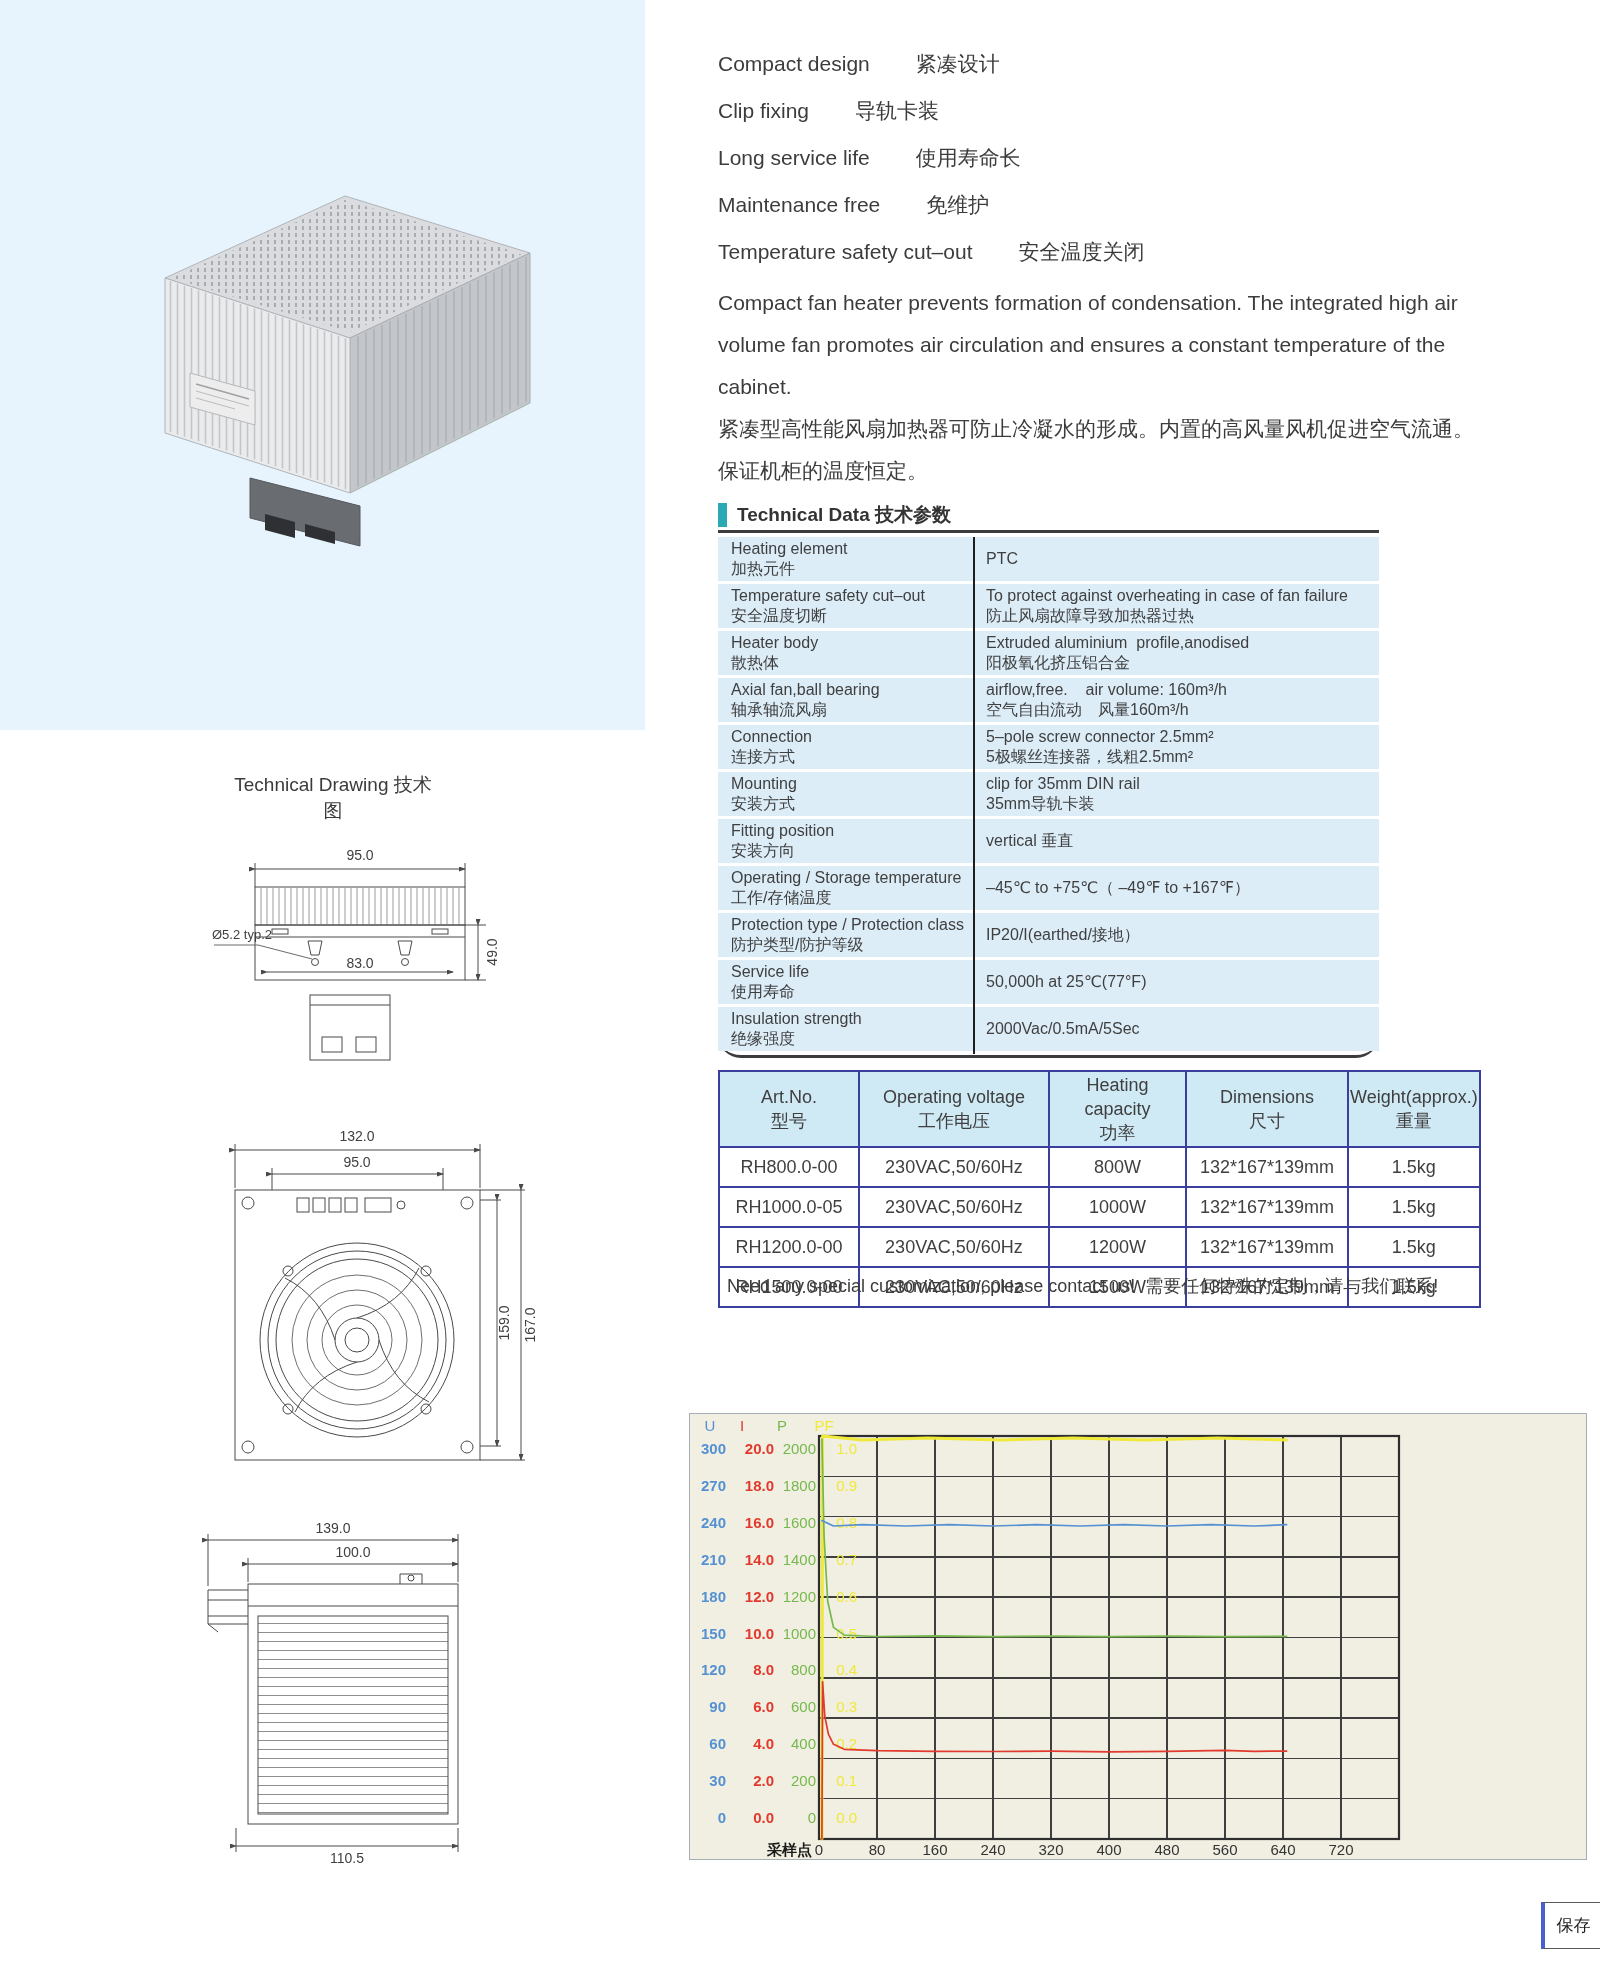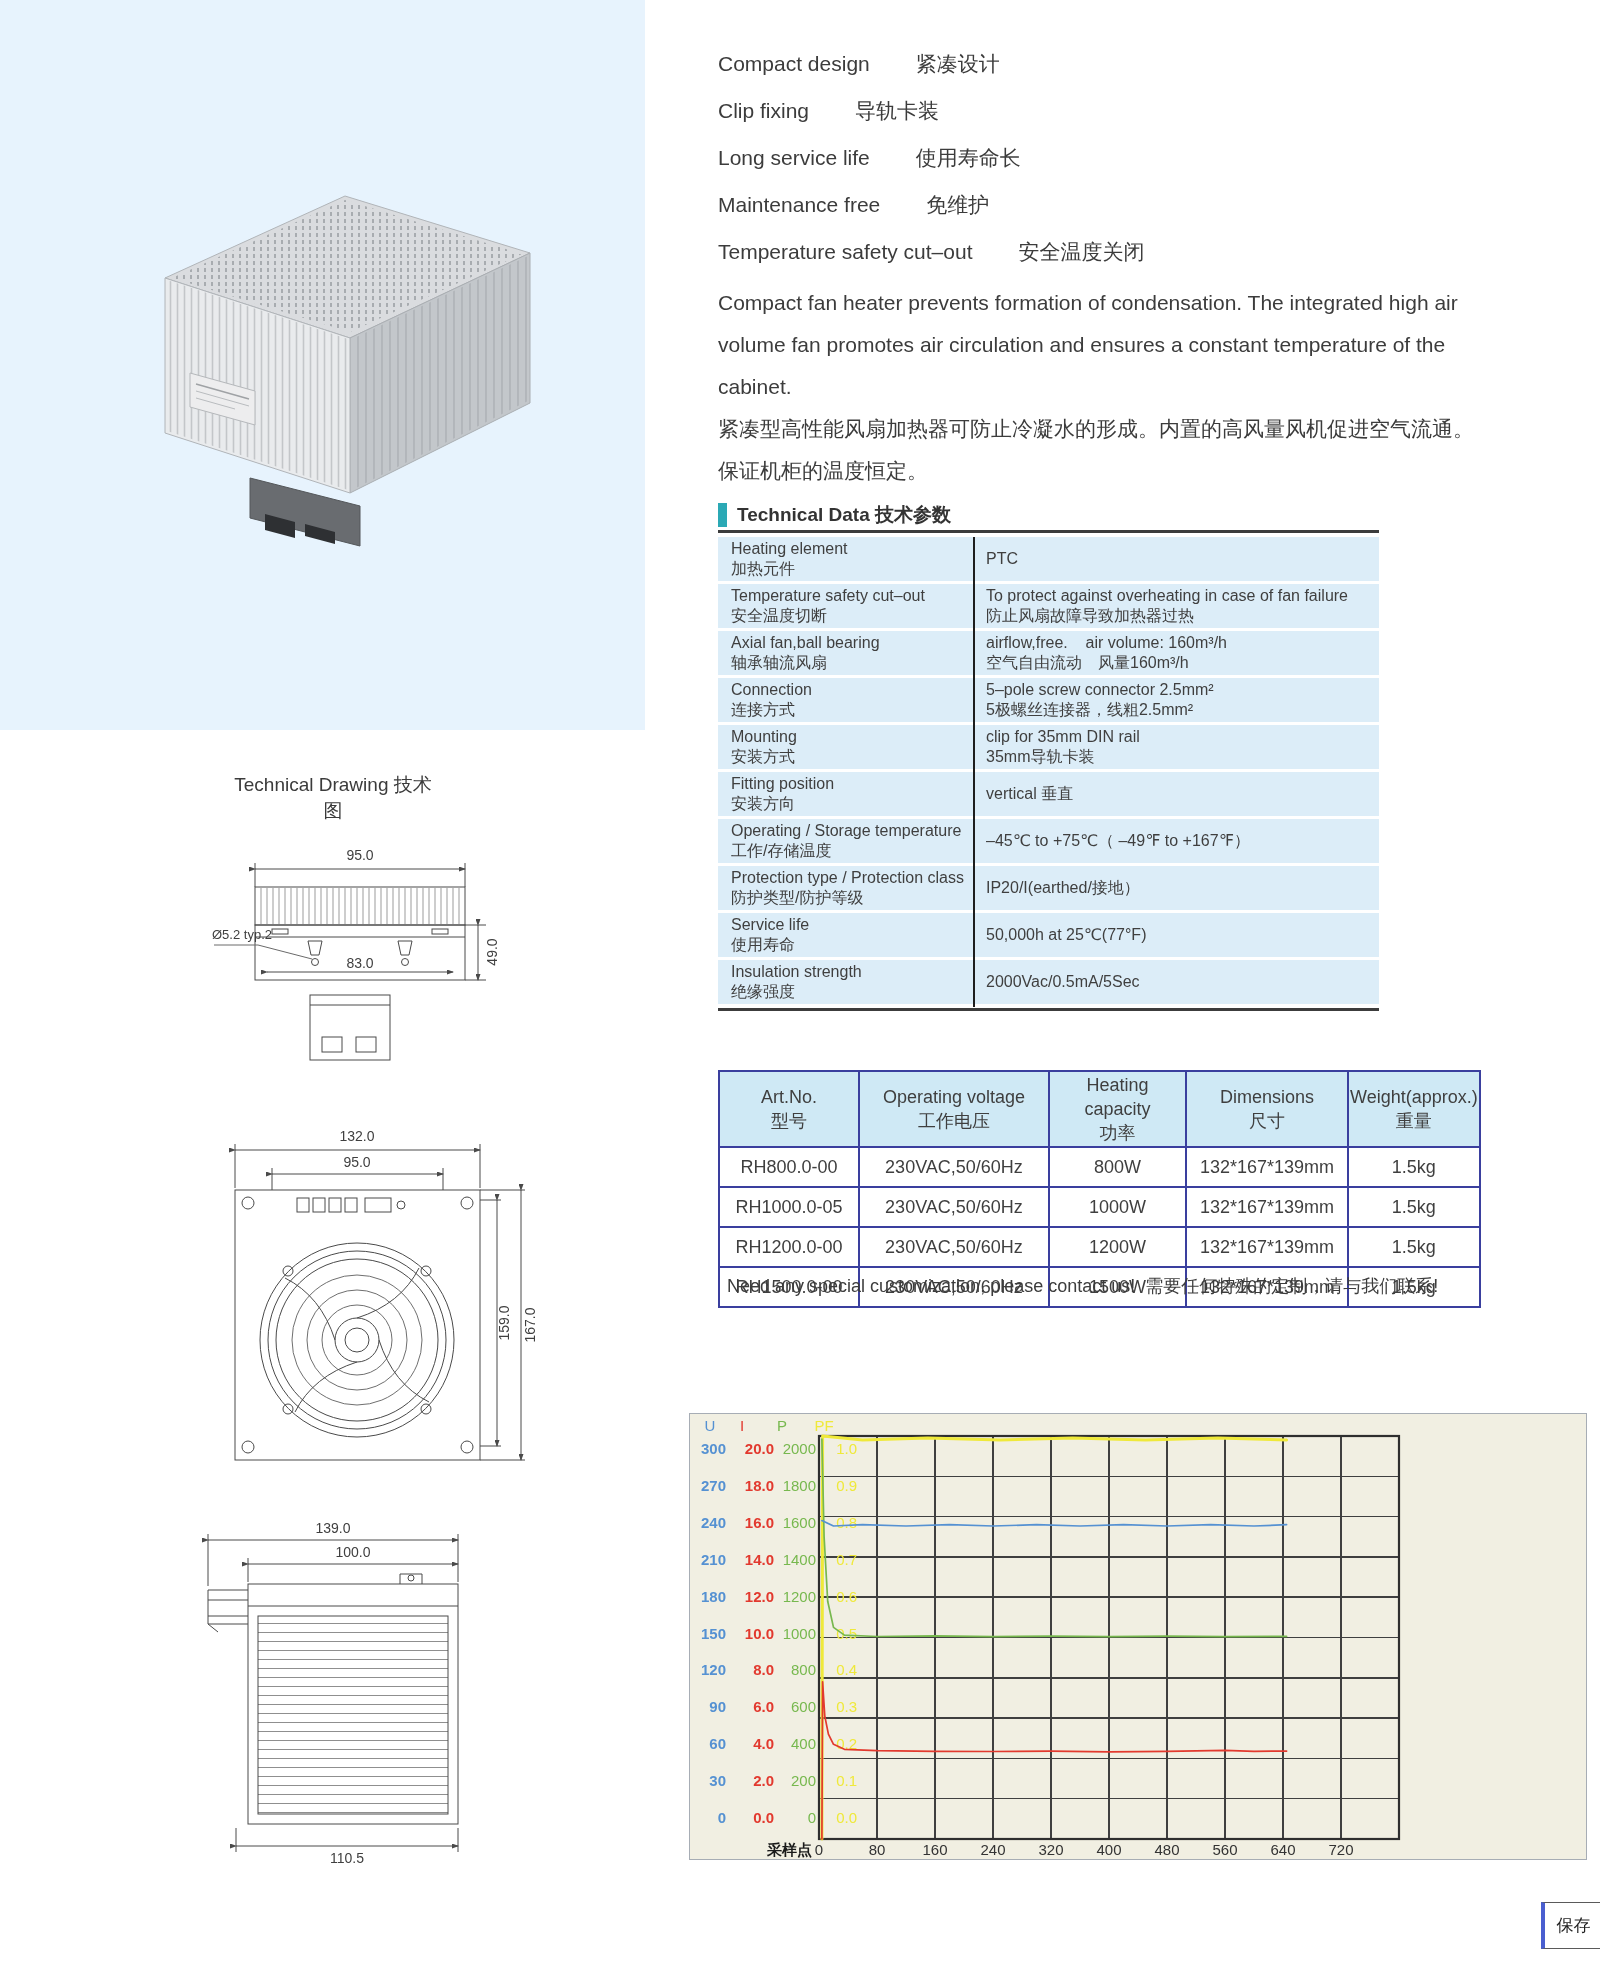--- a/index.html
+++ b/index.html
@@ -18,21 +18,21 @@
   .description{position:absolute;left:718px;top:282px;width:790px;font-size:21px;
                line-height:42px;color:#3c3c3c;}
   .desc-line{white-space:pre-wrap;}
 
   
   .techdata{position:absolute;left:718px;top:502px;width:661px;}
   .techdata-header{display:flex;align-items:center;height:26px;}
   .teal-bar{width:9px;height:24px;background:#2ba9b5;margin-right:10px;}
   .techdata-title{font-size:19px;font-weight:bold;color:#333;}
   .tech-rule{height:3px;background:#3c3c3c;margin-top:2px;}
-  .tech-rows{position:relative;margin-top:4px;border-bottom:3px solid #3c3c3c;padding-bottom:1px;}
+  .tech-rows{position:relative;margin-top:4px;border-bottom:3px solid #3c3c3c;padding-bottom:1px;border-radius:23px;}
   .tech-row{display:flex;margin-bottom:3px;min-height:44px;}
   .tech-cell{background:#dcedf8;display:flex;flex-direction:column;justify-content:center;
              font-size:16px;line-height:20px;color:#3f3f3f;}
   .tech-label{width:242px;padding-left:13px;}
   .tech-value{flex:1;padding-left:13px;}
   .tech-line{white-space:pre-wrap;}
   .tech-divider{position:absolute;left:255px;top:0;bottom:1px;width:2px;background:#1e1e1e;}
 
   
   .product-table{position:absolute;left:718px;top:1070px;border-collapse:collapse;}
@@ -150,20 +150,30 @@
           </div>
         </div>
         <div class="tech-row">
           <div class="tech-cell tech-label">
             <div class="tech-line">Temperature safety cut–out</div>
             <div class="tech-line">安全温度切断</div>
           </div>
           <div class="tech-cell tech-value">
             <div class="tech-line">To protect against overheating in case of fan failure</div>
             <div class="tech-line">防止风扇故障导致加热器过热</div>
+          </div>
+        </div>
+        <div class="tech-row">
+          <div class="tech-cell tech-label">
+            <div class="tech-line">Heater body</div>
+            <div class="tech-line">散热体</div>
+          </div>
+          <div class="tech-cell tech-value">
+            <div class="tech-line">Extruded aluminium  profile,anodised</div>
+            <div class="tech-line">阳极氧化挤压铝合金</div>
           </div>
         </div>
         <div class="tech-row">
           <div class="tech-cell tech-label">
             <div class="tech-line">Axial fan,ball bearing</div>
             <div class="tech-line">轴承轴流风扇</div>
           </div>
           <div class="tech-cell tech-value">
             <div class="tech-line">airflow,free.    air volume: 160m³/h</div>
             <div class="tech-line">空气自由流动　风量160m³/h</div>

